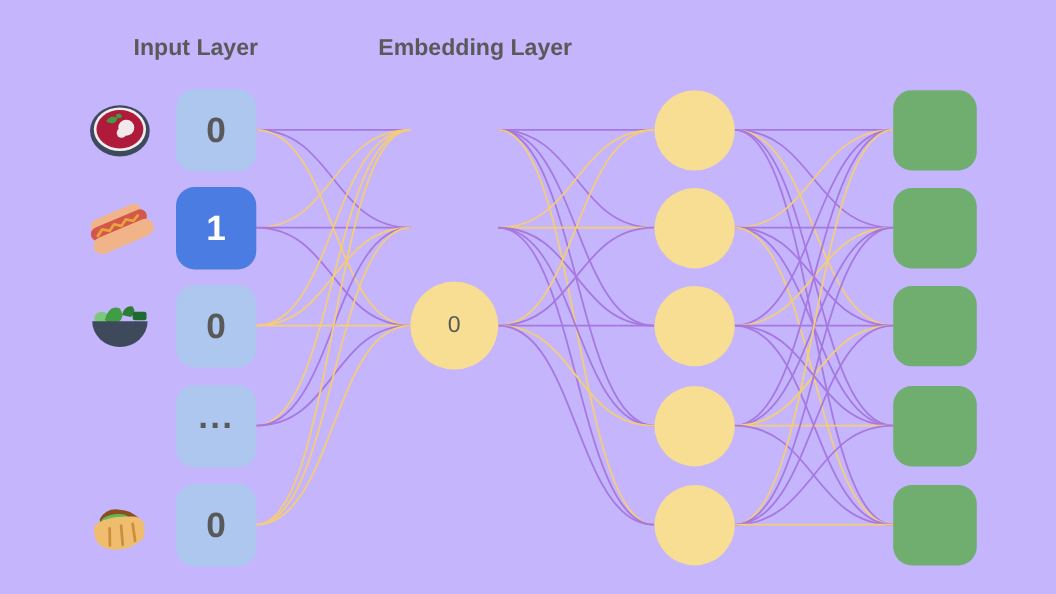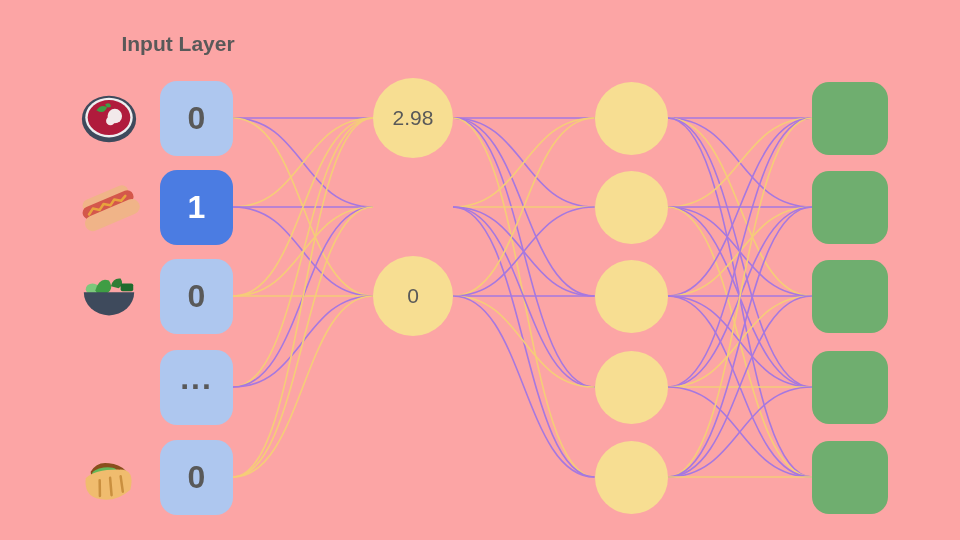--- a/index.html
+++ b/index.html
@@ -1,17 +1,17 @@
 <!DOCTYPE html>
 <html><head>
 <meta charset="utf-8">
 <style>
   html,body{margin:0;padding:0;background:#ffffff;}
   #stage{
-    position:relative;width:960px;height:540px;background:#fca5a5;overflow:hidden;
+    position:relative;width:960px;height:540px;background:#c4b5fd;overflow:hidden;
     font-family:"Liberation Sans",sans-serif;
   }
   .layer-title{
     position:absolute;top:32px;transform:translateX(-50%);
     font-weight:bold;font-size:21px;color:#595959;white-space:nowrap;
   }
   #edges-svg{position:absolute;left:0;top:0;}
   .input-box{
     position:absolute;width:73px;height:75px;border-radius:17px;
     display:flex;align-items:center;justify-content:center;
@@ -82,20 +82,21 @@
       <path d="M 667.5 387 C 739.75 387 739.75 296 812 296" fill="none" stroke="#f5cd78" stroke-width="1.6"></path>
       <path d="M 667.5 387 C 739.75 387 739.75 387 812 387" fill="none" stroke="#f5cd78" stroke-width="1.6"></path>
       <path d="M 667.5 387 C 739.75 387 739.75 477 812 477" fill="none" stroke="#a678e0" stroke-width="1.6"></path>
       <path d="M 667.5 477 C 739.75 477 739.75 118 812 118" fill="none" stroke="#f5cd78" stroke-width="1.6"></path>
       <path d="M 667.5 477 C 739.75 477 739.75 207 812 207" fill="none" stroke="#a678e0" stroke-width="1.6"></path>
       <path d="M 667.5 477 C 739.75 477 739.75 296 812 296" fill="none" stroke="#a678e0" stroke-width="1.6"></path>
       <path d="M 667.5 477 C 739.75 477 739.75 387 812 387" fill="none" stroke="#a678e0" stroke-width="1.6"></path>
       <path d="M 667.5 477 C 739.75 477 739.75 477 812 477" fill="none" stroke="#f5cd78" stroke-width="1.6"></path>
     </svg>
   <div class="layer-title" style="left:178px">Input Layer</div>
+  <div class="layer-title" style="left:432px">Embedding Layer</div>
 <div class="food-icon" style="left: 78px; top: 87px;">
       <svg width="62" height="62" viewBox="0 0 64 64">
         <ellipse cx="32" cy="33" rx="28" ry="24" fill="#3e4a5c"></ellipse>
         <ellipse cx="32" cy="31.5" rx="24.5" ry="20.5" fill="#eeeef0"></ellipse>
         <ellipse cx="32" cy="31.5" rx="22" ry="18" fill="#b01b3c"></ellipse>
         <circle cx="38" cy="30" r="7.5" fill="#f2e9ea"></circle>
         <circle cx="33.5" cy="35" r="4.5" fill="#f2e9ea"></circle>
         <path d="M19 24 q5 -7 11 -3 q-3 8 -11 3 z" fill="#3f9d44"></path>
         <path d="M28 18 q5 -3 6 2 q-4 3 -6 -2 z" fill="#3f9d44"></path>
       </svg>
@@ -137,23 +138,20 @@
           <path d="M14 24 q8 -10 20 -6 q10 2 16 10 l-36 6 z" fill="#8a4f1d"></path>
           <ellipse cx="28" cy="27" rx="13" ry="5.5" fill="#63b85a"></ellipse>
           <path d="M8 30 q-4 16 8 22 q18 8 36 -4 q8 -20 -8 -22 q-26 -4 -36 4 z" fill="#f0bc6e"></path>
           <path d="M22 34 l-2 16 M33 33 l-1 18 M44 33 l0 16" stroke="#c98f3f" stroke-width="2.6" stroke-linecap="round" fill="none"></path>
         </g>
       </svg>
     </div>
     <div class="input-box" style="left: 160px; top: 439.5px; background: rgb(174, 199, 239); color: rgb(89, 89, 89);">
       <span>0</span>
     </div>
-    <div class="node-circle" style="height: 80px; width: 80px; left: 373px; top: 78px; background: rgb(247, 222, 146); color: rgb(89, 89, 89);">
-      <span>2.98</span>
-    </div>
     <div class="node-circle" style="height: 80px; width: 80px; left: 373px; top: 256px; background: rgb(247, 222, 146); color: rgb(89, 89, 89);">
       <span>0</span>
     </div>
     <div class="node-circle" style="height: 73px; width: 73px; left: 594.5px; top: 81.5px; background: rgb(247, 222, 146);"></div>
     <div class="node-circle" style="height: 73px; width: 73px; left: 594.5px; top: 170.5px; background: rgb(247, 222, 146);"></div>
     <div class="node-circle" style="height: 73px; width: 73px; left: 594.5px; top: 259.5px; background: rgb(247, 222, 146);"></div>
     <div class="node-circle" style="height: 73px; width: 73px; left: 594.5px; top: 350.5px; background: rgb(247, 222, 146);"></div>
     <div class="node-circle" style="height: 73px; width: 73px; left: 594.5px; top: 440.5px; background: rgb(247, 222, 146);"></div>
     <div class="output-box" style="left: 812px; top: 81.5px; background: rgb(111, 174, 111);"></div>
     <div class="output-box" style="left: 812px; top: 170.5px; background: rgb(111, 174, 111);"></div>

